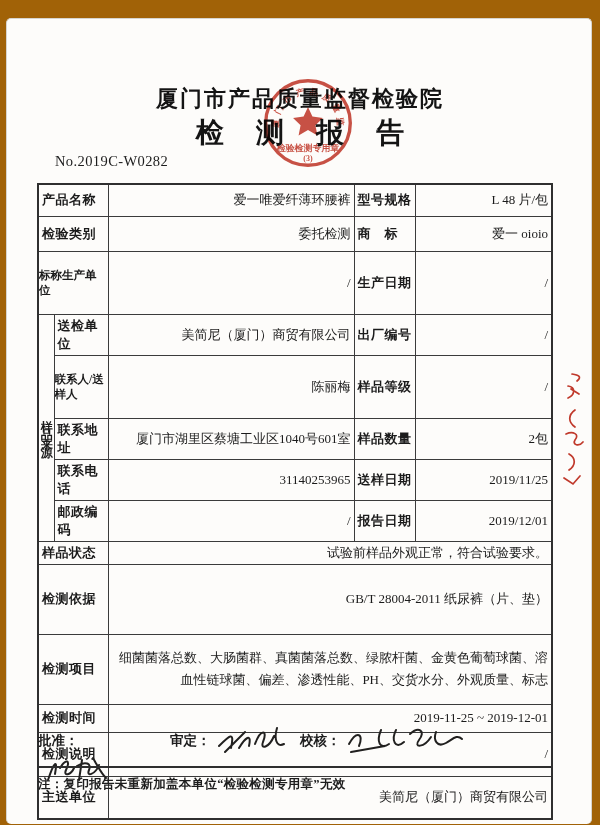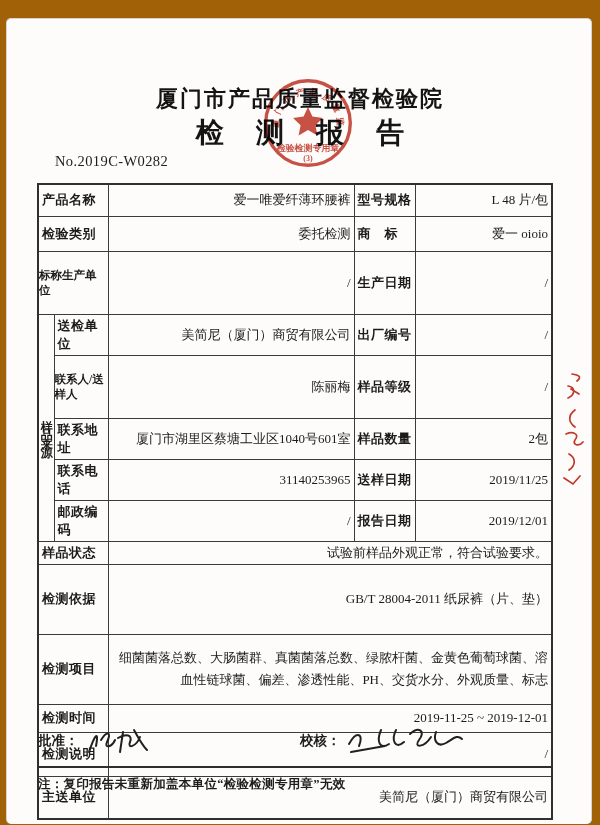--- a/index.html
+++ b/index.html
@@ -179,24 +179,30 @@
       <td colspan="3" class="val left">/</td>
     </tr>
     <tr class="r14">
       <td colspan="2" class="lbl">主送单位</td>
       <td colspan="3" class="val left">美简尼（厦门）商贸有限公司</td>
     </tr>
   </tbody>
     </table>
 
   <div class="sign-row">
-    <div class="sign-group" style="left:0;">
+    <div class="sign-group" style="left:0;flex-direction:column;">
       <span class="sign-label">批准：</span>
       <svg class="sig-svg" width="78" height="40" viewBox="0 0 78 40">
         <path d="M10 30 C16 12 20 8 17 24 M22 18 C28 8 33 10 28 20 C25 27 33 25 36 18 M44 10 L41 30 M39 16 C47 11 54 13 51 20 C48 27 57 25 61 15 M55 8 C59 15 63 23 68 28" fill="none" stroke="#21201f" stroke-width="2" stroke-linecap="round"></path>
+      </svg>
+    </div>
+    <div class="sign-group" style="left:132px;">
+      <span class="sign-label">审定：</span>
+      <svg class="sig-svg" width="84" height="40" viewBox="0 0 84 40">
+        <path d="M8 24 C18 14 24 8 20 26 M14 30 L34 10 M28 26 C34 16 41 10 38 24 M44 22 C50 6 57 8 52 20 C49 28 58 26 63 14 M66 6 C63 16 65 26 73 22" fill="none" stroke="#21201f" stroke-width="2" stroke-linecap="round"></path>
       </svg>
     </div>
     <div class="sign-group" style="left:262px;">
       <span class="sign-label">校核：</span>
       <svg class="sig-svg" width="126" height="40" viewBox="0 0 126 40">
         <path d="M8 22 C16 8 23 12 18 24 M10 30 L44 24 M40 8 C35 20 39 28 48 22 M55 8 C50 18 54 28 63 20 M69 12 C78 4 85 9 78 18 C72 26 83 26 90 15 M95 10 C92 18 96 26 105 21 C112 17 116 12 121 17" fill="none" stroke="#21201f" stroke-width="2" stroke-linecap="round"></path>
       </svg>
     </div>
   </div>
 

